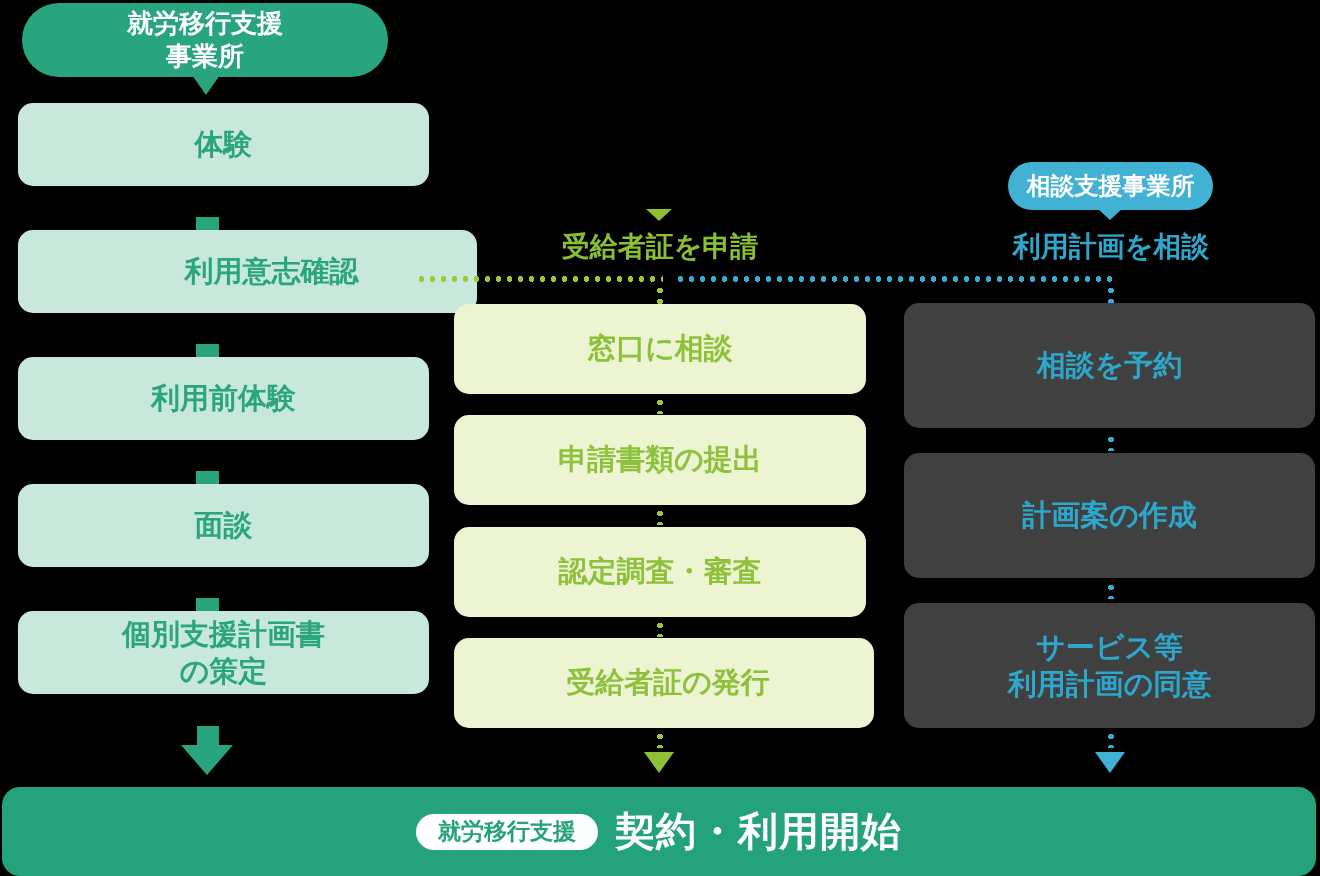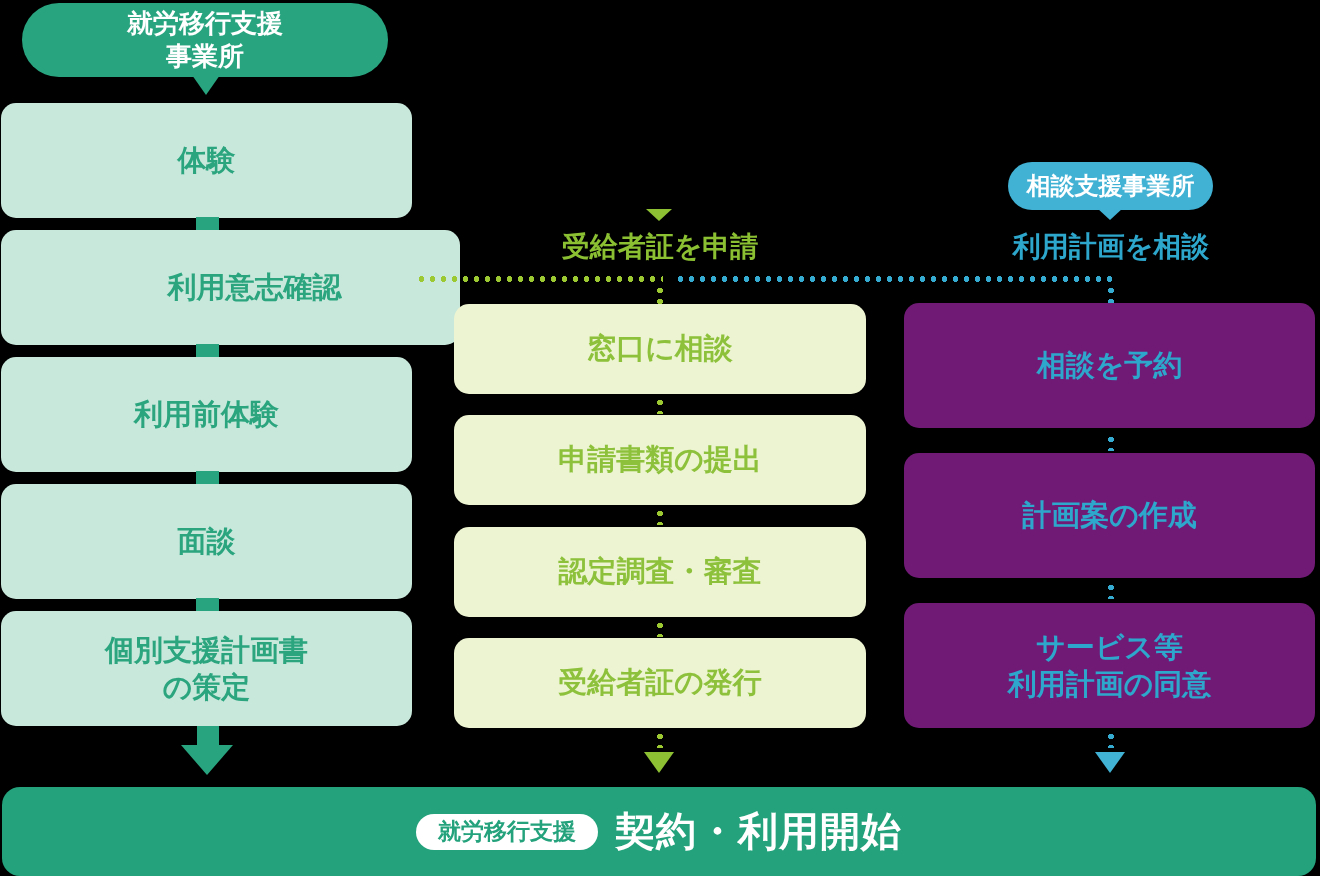--- a/index.html
+++ b/index.html
@@ -20,25 +20,25 @@
   .tail.provider{left:192px;top:75px;border-top:20px solid #28a57f;}
   .tail.government{left:646px;top:209px;border-left-width:13px;border-right-width:13px;border-top:12px solid #8dc033;}
   .tail.consult{left:1097px;top:208px;border-left-width:13px;border-right-width:13px;border-top:12px solid #41b1d4;}
   
   .caption{position:absolute;width:414px;text-align:center;font-size:28px;}
   .caption.government{left:453px;top:228px;color:#8cc033;}
   .caption.consult{left:904px;top:228px;color:#2ea7cd;}
   
   .box{position:absolute;display:flex;align-items:center;justify-content:center;
        border-radius:15px;text-align:center;white-space:pre-line;}
-  .box.mint{left:1px;width:411px;height:115px;background:#c9e8dc;color:#2aa57e;font-size:29px;line-height:37px;}
+  .box.mint{left:18px;width:411px;height:83px;background:#c9e8dc;color:#2aa57e;font-size:29px;line-height:37px;}
   .p1{top:103px;}.p2{top:230px;padding-left:48px;}.p3{top:357px;}.p4{top:484px;}.p5{top:611px;}
   .box.lime{left:454px;width:412px;height:90px;background:#edf4d1;color:#8dc13c;font-size:29px;}
-  .g1{top:304px;}.g2{top:415px;}.g3{top:527px;}.g4{top:638px;}
-  .box.sky{left:904px;width:411px;height:125px;background:#701a75;color:#2ea7cd;font-size:29px;line-height:37px;}
+  .g1{top:304px;}.g2{top:415px;}.g3{top:527px;}.g4{top:638px;padding-left:8px;}
+  .box.sky{left:904px;width:411px;height:125px;background:#404040;color:#2ea7cd;font-size:29px;line-height:37px;}
   .c1{top:303px;}.c2{top:453px;}.c3{top:603px;}
   
   .joint{position:absolute;left:196px;width:23px;height:14px;background:#28a57f;}
   .j1{top:217px;}.j2{top:344px;}.j3{top:471px;}.j4{top:598px;}
   .hdots{position:absolute;top:276px;height:6px;background-repeat:repeat-x;background-size:11px 6px;
          background-image:radial-gradient(circle closest-side,#9cc832 96%,transparent);}
   .hdots.green{left:416px;width:247px;}
   .hdots.blue{left:675px;width:437px;
          background-image:radial-gradient(circle closest-side,#35abd2 96%,transparent);}
   .vdots{position:absolute;width:6px;background-repeat:repeat-y;background-size:6px 11px;

